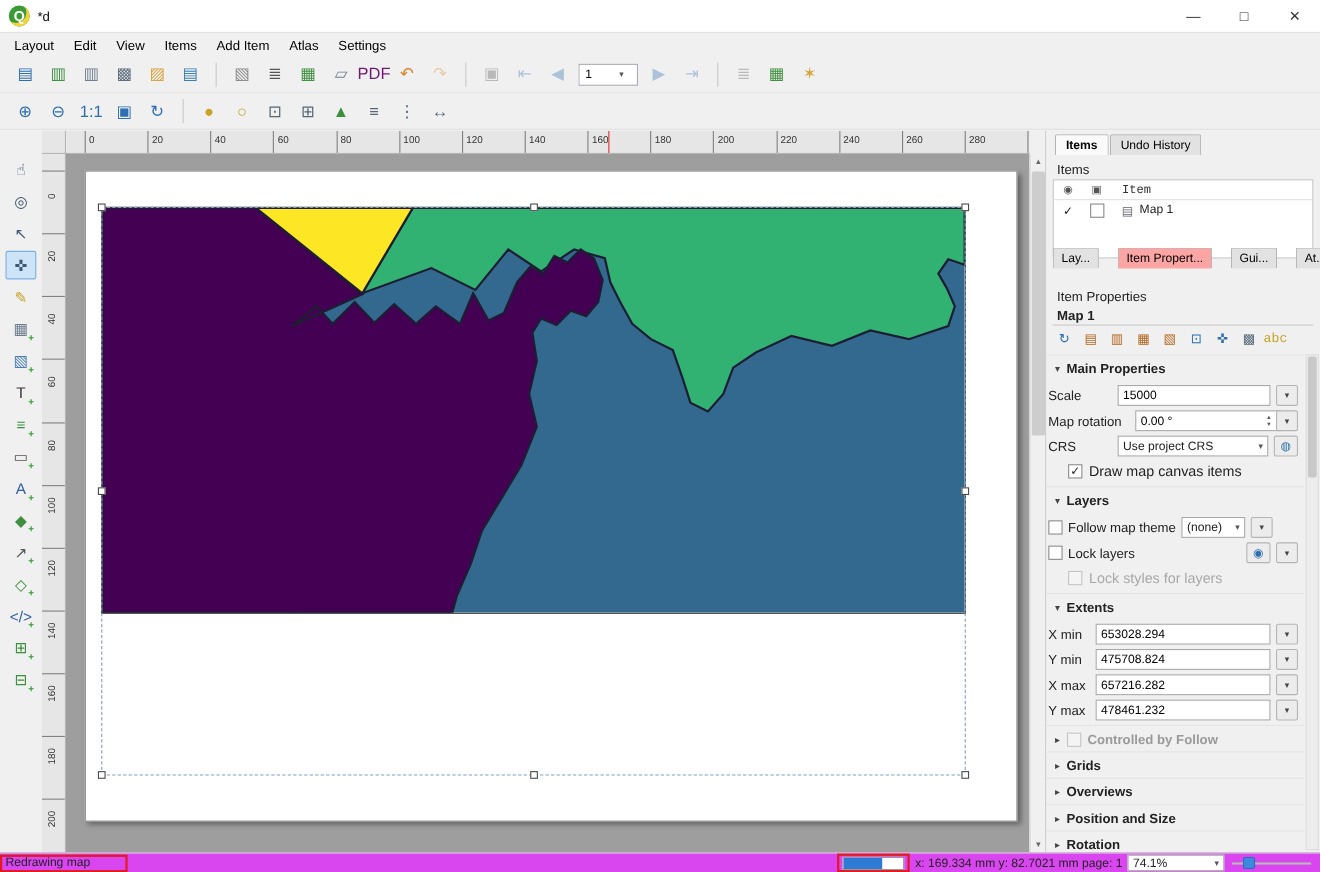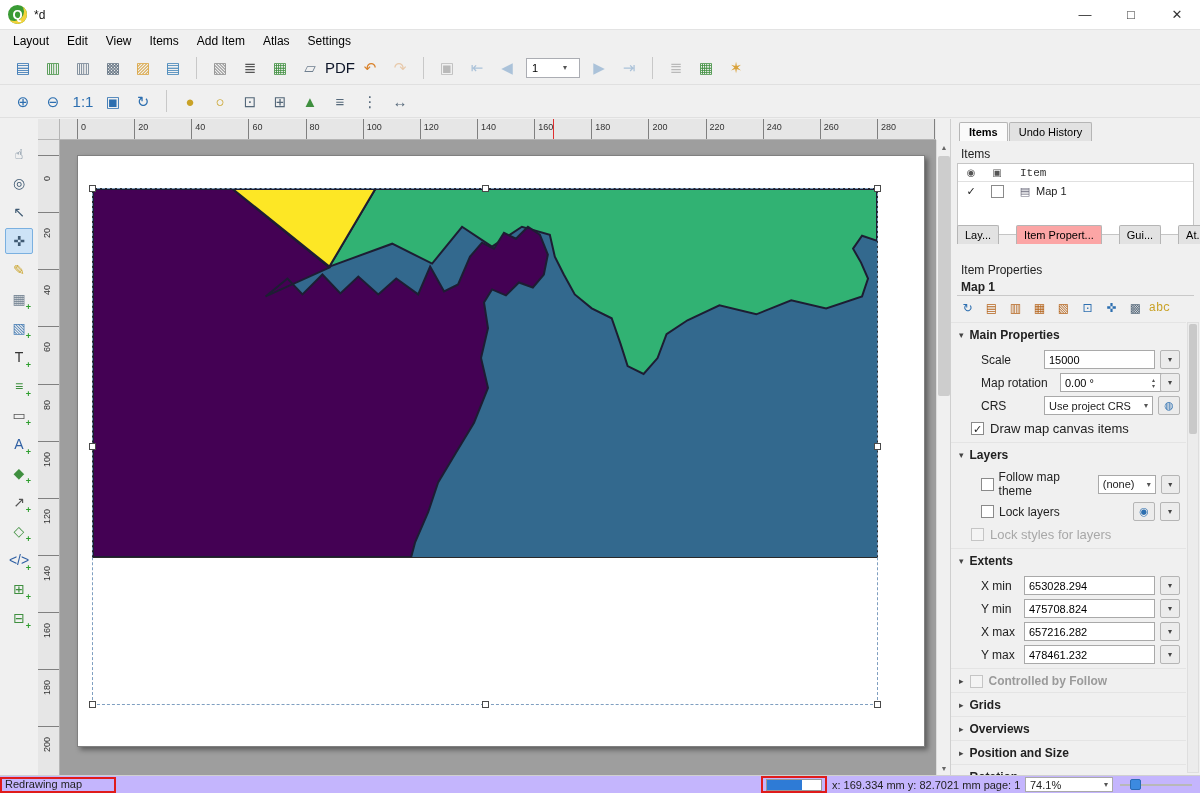--- a/index.html
+++ b/index.html
@@ -87,37 +87,37 @@
   .ip-icons{position:absolute;top:178px;left:6px;display:flex;gap:3px;}
   .ipbtn{width:21px;height:21px;display:flex;align-items:center;justify-content:center;font-size:13px;background:transparent;border:1px solid transparent;}
   .ipbtn .glyph{font-size:12px;}
   .ip-scroll{position:absolute;top:203px;left:0;right:14px;bottom:0;overflow:hidden;}
   .ip-sbar{position:absolute;top:203px;right:1px;width:12px;bottom:2px;background:#ececec;border:1px solid #dedede;}
   .ip-sbar .thumb{position:absolute;top:1px;left:1px;width:8px;height:110px;background:#c9c9c9;border-radius:2px;}
 
   .sect{display:flex;align-items:center;gap:6px;padding:5px 8px 4px 8px;font-weight:bold;font-size:12px;border-top:1px solid #e4e4e4;}
   .sect .arrow{font-size:9px;color:#444;}
   .sect.gray{color:#9a9a9a;}
-  .prow{display:flex;align-items:center;gap:5px;margin:4px 6px 4px 30px;}
+  .prow{display:flex;align-items:center;gap:5px;margin:4px 6px 4px 2px;}
   .plabel{font-size:12px;color:#222;}
   .plabel.w52{width:58px;} .plabel.w74{width:74px;} .plabel.w38{width:38px;}
   .pinput{flex:1;height:19px;border:1px solid #a9a9a9;background:#fff;font-size:11px;padding:0 4px;outline:none;min-width:0;}
   .combo{flex:1;height:19px;border:1px solid #a9a9a9;background:#fff;font-size:11px;display:flex;align-items:center;padding:0 4px;justify-content:space-between;}
   .combo .ca{font-size:8px;color:#555;}
   .combo.small{flex:0 0 58px;}
   .ddbtn{width:20px;height:19px;border:1px solid #b5b5b5;background:#ececec;font-size:8px;color:#444;display:flex;align-items:center;justify-content:center;border-radius:2px;}
   .iconbtn{width:22px;height:19px;border:1px solid #b5b5b5;background:#ececec;display:flex;align-items:center;justify-content:center;font-size:11px;color:#2d6fb0;border-radius:2px;}
   .spinner{display:flex;flex-direction:column;justify-content:center;margin-left:-18px;z-index:2;}
   .spinner span{font-size:6px;line-height:6px;color:#555;}
   .cbrow{display:flex;align-items:center;gap:6px;margin:6px 6px 6px 20px;}
   .cbrow .lbl{font-size:13px;}
   .cbrow .lbl.gray{color:#a8a8a8;}
 
   
-  .statusbar{position:absolute;left:0;right:0;bottom:0;height:18px;background:#c4b5fd;border-top:1px solid #d0d0d0;font-size:11px;}
+  .statusbar{position:absolute;left:0;right:0;bottom:0;height:18px;background:#d946ef;border-top:1px solid #d0d0d0;font-size:11px;}
   .status-msg{position:absolute;left:5px;top:2px;}
   .progress{position:absolute;left:766px;top:3px;width:56px;height:12px;border:1px solid #999;background:#fff;}
   .progress .fill{height:100%;background:#2e7bd6;}
   .coords{position:absolute;left:832px;top:3px;color:#222;}
   .zoom-combo{position:absolute;left:1025px;top:1px;width:88px;height:15px;border:1px solid #a9a9a9;background:#fff;display:flex;align-items:center;justify-content:space-between;padding:0 4px;font-size:11px;}
   .zoom-combo .ca{font-size:8px;color:#555;}
   .zoom-slider{position:absolute;left:1120px;top:1px;width:72px;height:15px;}
   .zoom-slider .track{position:absolute;left:0;right:0;top:7px;height:2px;background:#b8b8b8;}
   .zoom-slider .shandle{position:absolute;left:10px;top:2px;width:11px;height:11px;background:#3c8ae0;border:1px solid #2a6cb5;border-radius:2px;}
   .annotation{position:absolute;border:2px solid #e01b1b;background:transparent;}
@@ -176,21 +176,21 @@
       <button class="tbtn">
         <span class="glyph" style="color: rgb(85, 85, 85);">≣</span>
       </button>
       <button class="tbtn">
         <span class="glyph" style="color: rgb(63, 143, 63);">▦</span>
       </button>
       <button class="tbtn">
         <span class="glyph" style="color: rgb(111, 127, 143);">▱</span>
       </button>
       <button class="tbtn">
-        <span class="glyph" style="color: #0f172a;">PDF</span>
+        <span class="glyph" style="color: #701a75;">PDF</span>
       </button>
       <button class="tbtn">
         <span class="glyph" style="color: rgb(217, 130, 43);">↶</span>
       </button>
       <button class="tbtn disabled">
         <span class="glyph" style="color: rgb(217, 130, 43);">↷</span>
       </button>
       <div class="tsep"></div>
       <button class="tbtn disabled">
         <span class="glyph" style="color: rgb(85, 85, 85);">▣</span>

